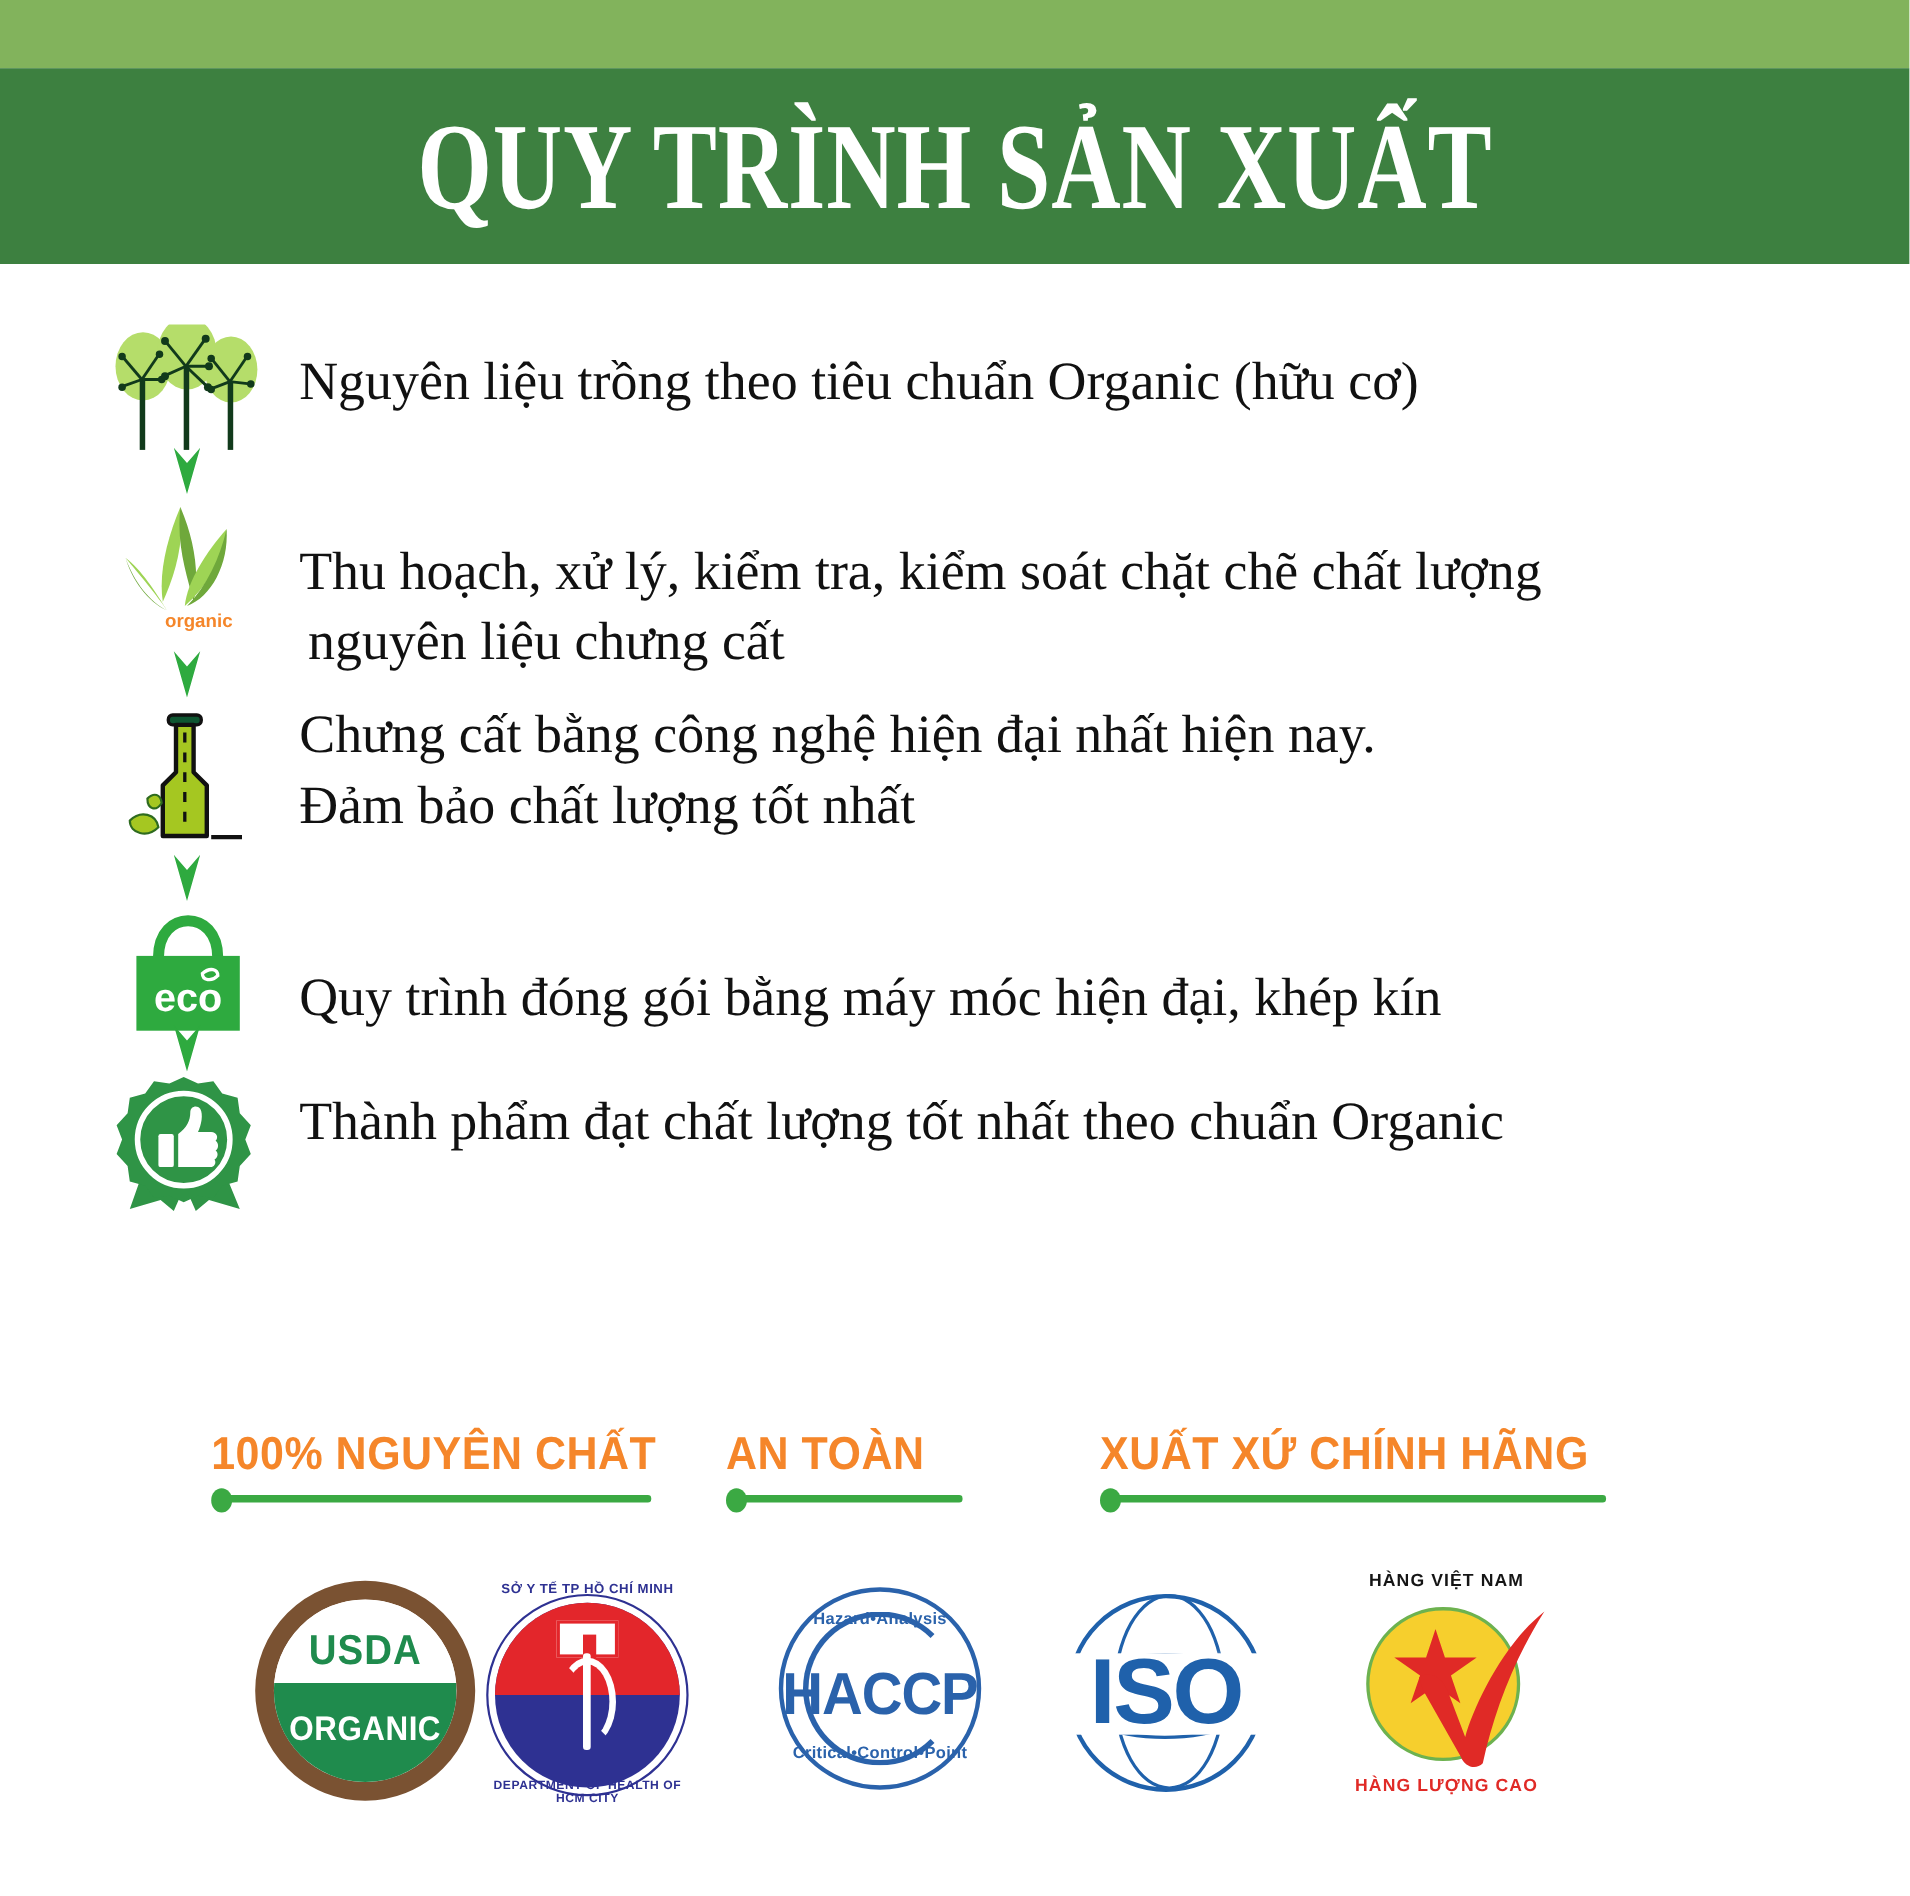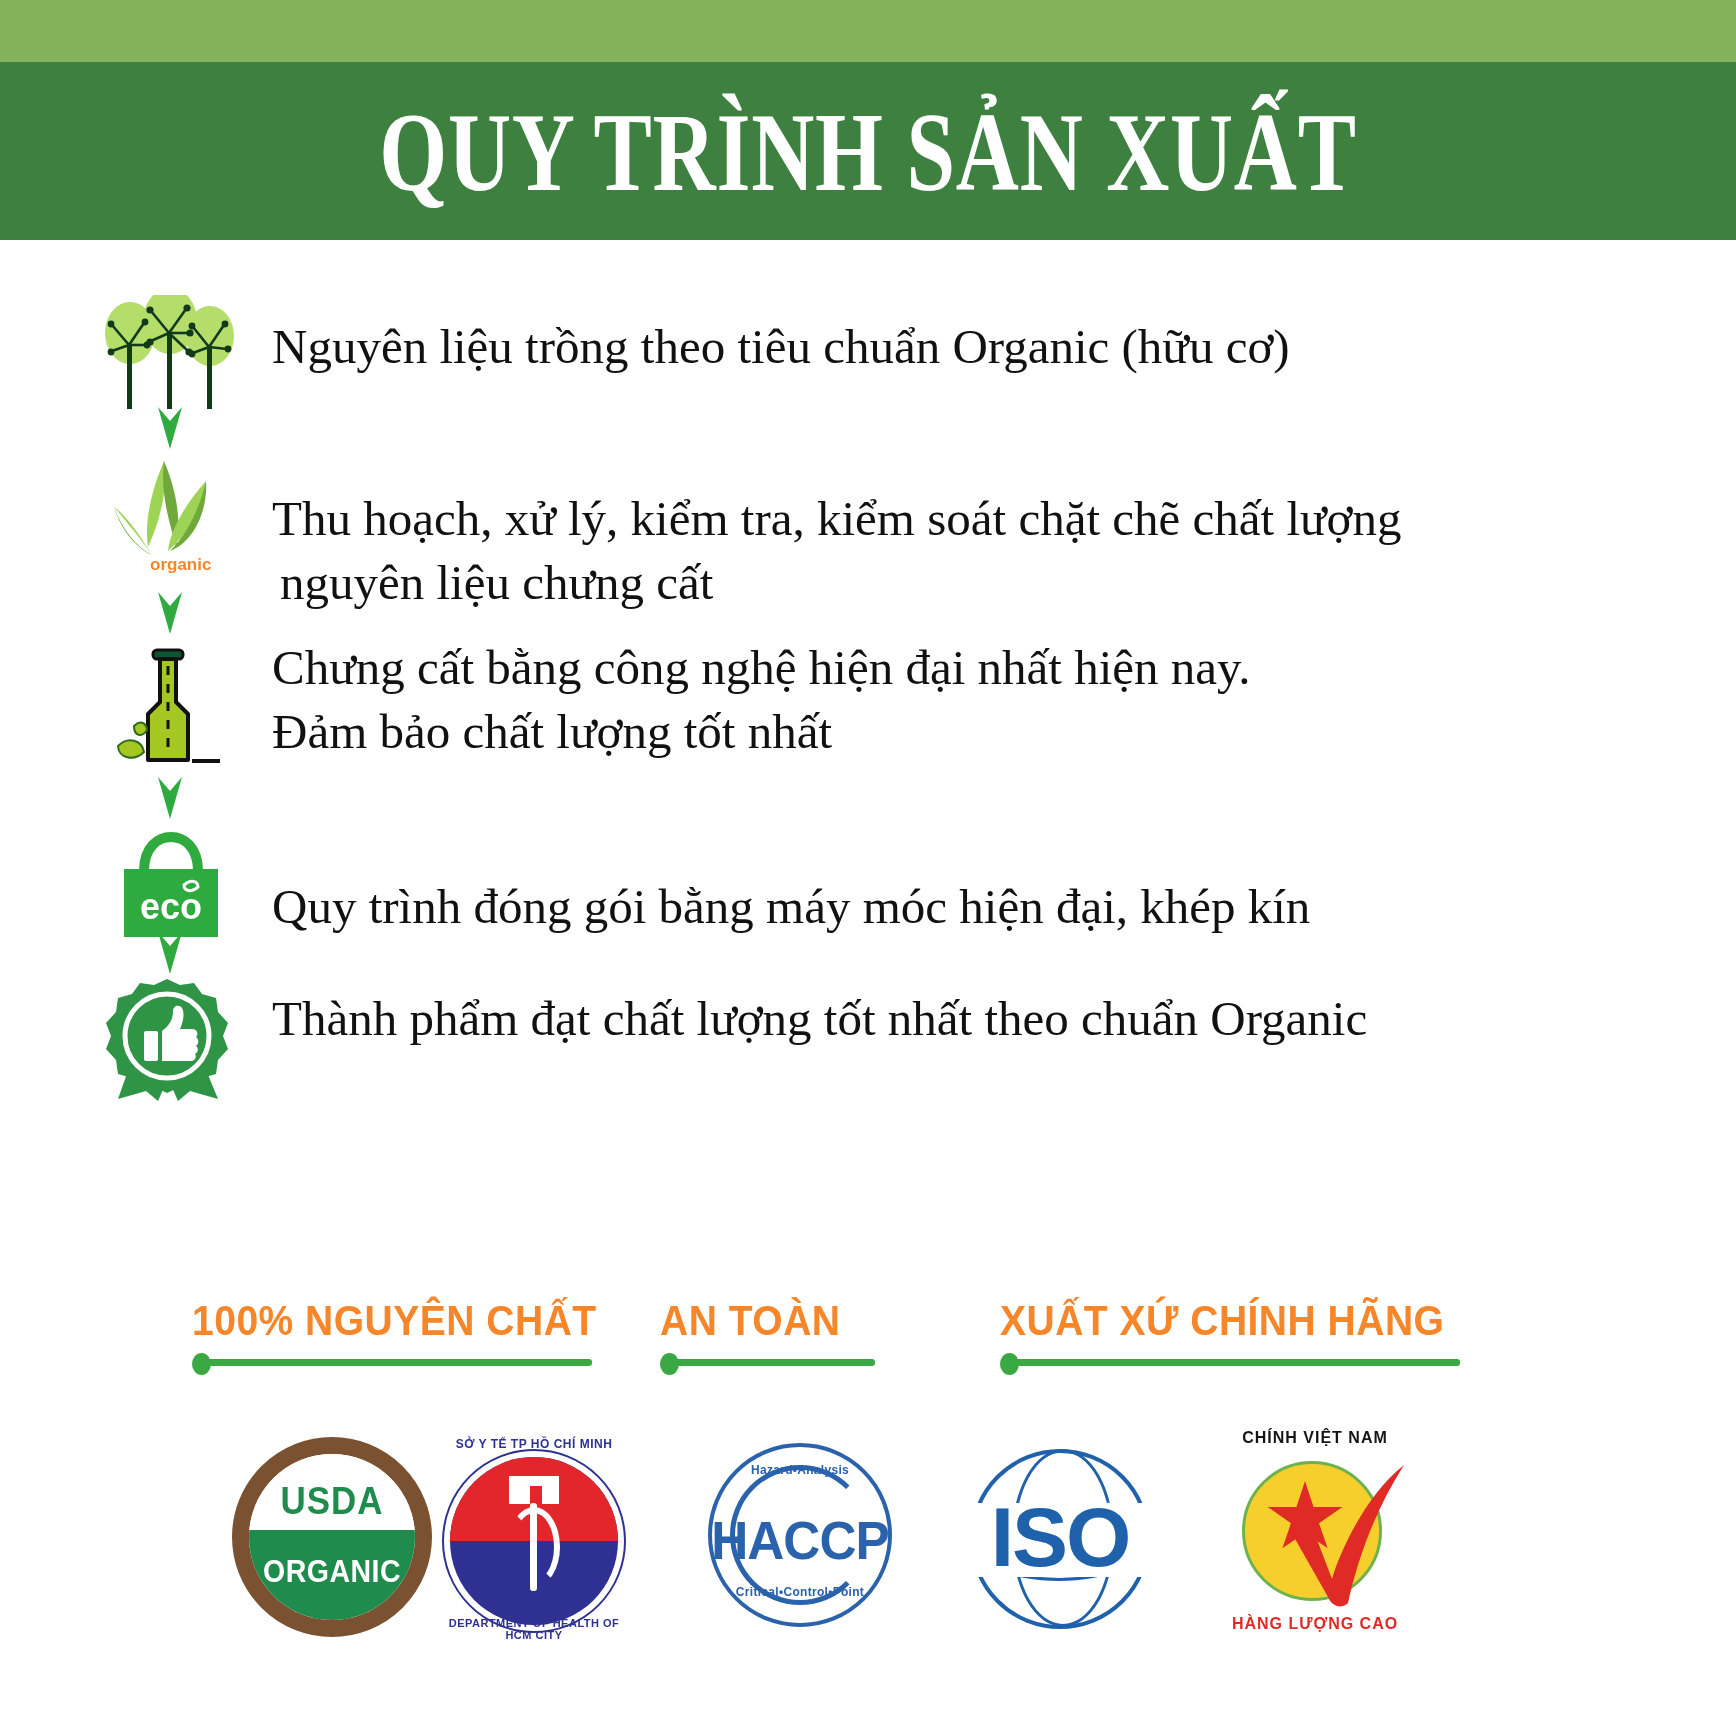--- a/index.html
+++ b/index.html
@@ -281,21 +281,21 @@
     letter-spacing: -1px;
     transform: scaleX(0.95);
   }
   .haccp-top-txt, .haccp-bot-txt {
     position: absolute;
     left: 0; width: 220px;
     text-align: center;
     color: #2a62ab;
     font-family: "Liberation Sans", sans-serif;
     font-weight: 700;
-    font-size: 12px;
+    font-size: 15px;
     letter-spacing: 0.3px;
   }
   .haccp-top-txt { top: 28px; }
   .haccp-bot-txt { top: 150px; }
 
   
   .iso {
     position: relative;
     width: 220px; height: 200px;
   }
@@ -602,20 +602,20 @@
     <div class="cert" style="left:1200px;top:0;">
       <div class="hvn">
         <div class="hvn-circle"></div>
         <div class="hvn-star"></div>
         <div class="hvn-check">
           <svg width="128" height="160" viewBox="0 0 128 160">
             <path d="M6 72 C14 66 26 70 32 84 L48 126 C56 98 82 42 120 12
                      C92 56 74 104 64 150 C58 156 48 154 44 144 L10 84 Z" fill="#e02a26"></path>
           </svg>
         </div>
-        <div class="hvn-txt-top">CHÍNH VIỆT NAM</div>
+        <div class="hvn-txt-top">HÀNG VIỆT NAM</div>
         <div class="hvn-txt-bot">HÀNG LƯỢNG CAO</div>
       </div>
     </div>
 
   </div>
 
 </div>
 
 </body></html>

